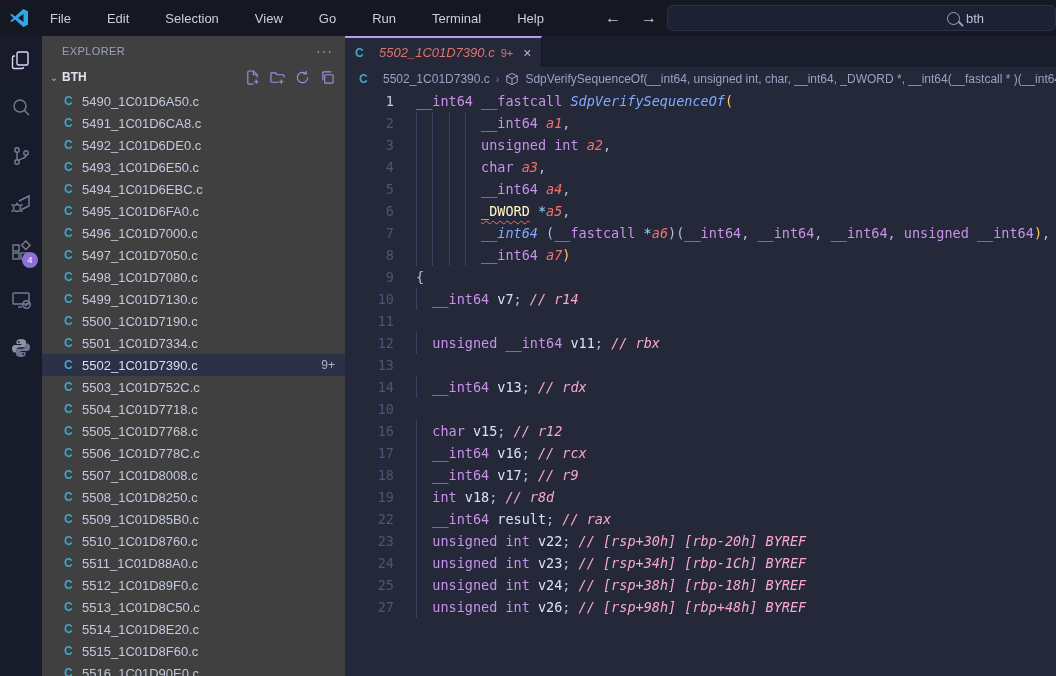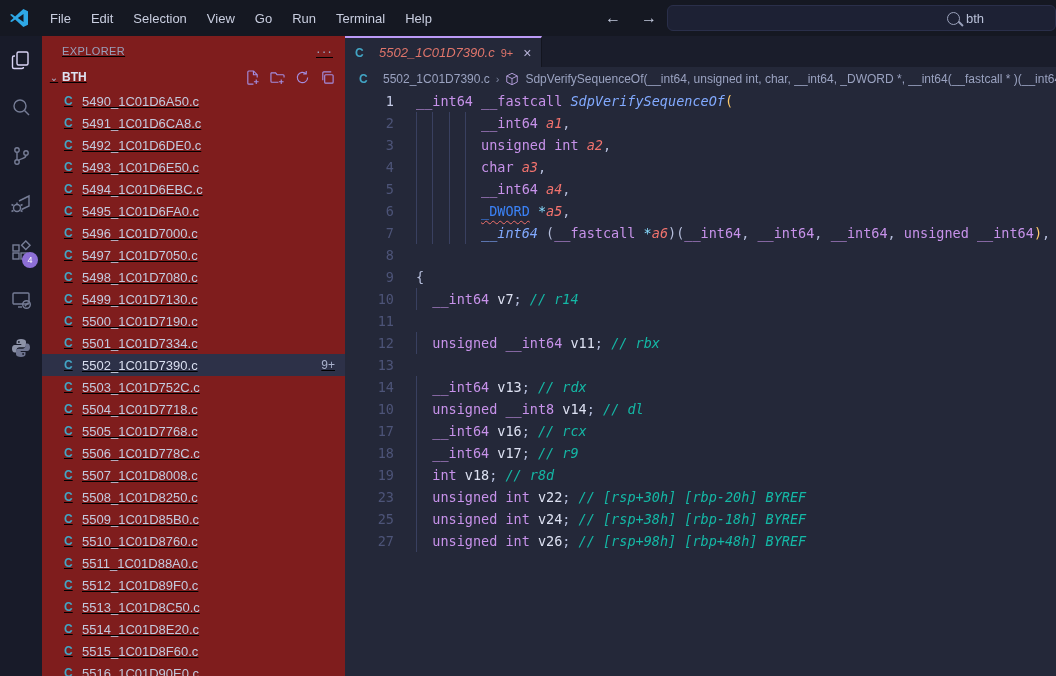--- a/index.html
+++ b/index.html
@@ -4,21 +4,21 @@
 <style>
   * { margin:0; padding:0; box-sizing:border-box; }
   html,body { width:1056px; height:676px; overflow:hidden; background:#14171f;
     font-family:"Liberation Sans", sans-serif; }
   .app { position:relative; width:1056px; height:676px; }
 
   
   .titlebar { position:absolute; left:0; top:0; width:1056px; height:36px;
     background:#151822; display:flex; align-items:center; }
   .vslogo { width:20px; height:20px; margin:0 12px 0 9px; flex:none; }
-  .menus { display:flex; align-items:center; gap:2px; }
+  .menus { display:flex; align-items:center; gap:18px; }
   .menu-item { color:#c9cee0; font-size:13px; padding:4px 9px; border-radius:5px; cursor:default; }
   .nav-arrows { position:absolute; left:605px; top:0; height:36px; display:flex; align-items:center; gap:20px; }
   .nav-arrows span { color:#c3c9dd; font-size:16px; }
   .searchbox { position:absolute; left:667px; top:5px; height:26px; right:0;
     background:#1d2134; border:1px solid #2a2f4a; border-radius:6px;
     display:flex; align-items:center; color:#b9c0d8; font-size:13px; }
   .searchbox .inner { position:absolute; left:279px; display:flex; align-items:center; gap:6px; }
   .mag { width:13px; height:13px; border:1.5px solid #9aa1bb; border-radius:50%; position:relative; display:inline-block; }
   .mag::after { content:""; position:absolute; width:6px; height:1.5px; background:#9aa1bb;
     transform:rotate(45deg); right:-5px; bottom:-1px; }
@@ -26,21 +26,21 @@
   
   .activitybar { position:absolute; left:0; top:36px; width:42px; height:640px; background:#181b29; }
   .act-item { width:42px; height:48px; display:flex; align-items:center; justify-content:center; position:relative; }
   .act-item svg { width:24px; height:24px; stroke:#767d96; fill:none; stroke-width:1.4; }
   .act-item.active svg { stroke:#d9d4f5; }
   .act-badge { position:absolute; right:4px; bottom:8px; min-width:16px; height:16px; border-radius:8px;
     background:#8d6fd6; color:#fff; font-size:9px; display:flex; align-items:center; justify-content:center; }
   .py svg { stroke:none; fill:#8d93a8; }
 
   
-  .sidebar { position:absolute; left:42px; top:36px; width:303px; height:640px; background:#7f1d1d; overflow:hidden;text-decoration:underline; }
+  .sidebar { position:absolute; left:42px; top:36px; width:303px; height:640px; background:#404040; overflow:hidden; }
   .sb-header { height:30px; display:flex; align-items:center; padding:0 12px 0 20px; }
   .sb-title { color:#9aa2bd; font-size:11px; letter-spacing:.4px; }
   .sb-more { margin-left:auto; color:#9aa2bd; font-size:14px; letter-spacing:1px; }
   .section-row { height:22px; display:flex; align-items:center; padding:0 10px 0 4px; }
   .chev { color:#aab1c9; font-size:10px; width:16px; text-align:center; }
   .section-name { color:#dde2f1; font-size:12px; font-weight:bold; }
   .section-actions { margin-left:auto; display:flex; gap:10px; }
   .section-actions svg { width:15px; height:15px; stroke:#a48de0; fill:none; stroke-width:1.2; }
   .file-list { margin-top:2px; }
   .file-row { height:22px; display:flex; align-items:center; padding-left:22px; padding-right:10px;
@@ -71,24 +71,24 @@
   .ln.cur { color:#c6cce8; }
   .lc { margin-left:22px; white-space:pre; }
   .ind { display:inline-block; vertical-align:top; height:22px;
     background-image:repeating-linear-gradient(to right,#394060 0,#394060 1px,transparent 1px,transparent 2ch); }
   .seg-k  { color:#c792ea; }
   .seg-t  { color:#82aaff; font-style:italic; }
   .seg-f  { color:#82aaff; font-style:italic; }
   .seg-p  { color:#f3736e; font-style:italic; }
   .seg-v  { color:#dde1f2; }
   .seg-d  { color:#b7bfdd; }
-  .seg-c  { color:#14b8a6; font-style:italic; }
+  .seg-c  { color:#f9a8d4; font-style:italic; }
   .seg-g  { color:#ffcb6b; }
   .seg-pt { color:#89ddff; }
-  .seg-s, .seg-sq { color:#3b82f6; text-decoration:underline; text-decoration-style:wavy;
+  .seg-s, .seg-sq { color:#fef9c3; text-decoration:underline; text-decoration-style:wavy;
     text-decoration-color:#f0706a; text-decoration-thickness:1px; text-underline-offset:4px; }
 </style>
 </head>
 <body>
 
 <div class="app">
 
   <div class="titlebar">
     <svg class="vslogo" viewBox="0 0 24 24">
       <path fill="#2ea8e6" d="M17.2 1.2 7.3 10.3 3.3 7.2 1.2 8.2 5.5 12 1.2 15.8l2.1 1 4-3.1 9.9 9.1 5.6-2.7V3.9L17.2 1.2zM17.4 7.1v9.8L10.6 12l6.8-4.9z"></path>
@@ -349,20 +349,21 @@
         <div class="line">
           <span class="ln">6</span>
           <span class="lc"><span class="ind" style="width: 8ch;"></span><span class="seg-s">_DWORD</span><span class="seg-d"> </span><span class="seg-pt">*</span><span class="seg-p">a5</span><span class="seg-d">,</span></span>
         </div>
         <div class="line">
           <span class="ln">7</span>
           <span class="lc"><span class="ind" style="width: 8ch;"></span><span class="seg-t">__int64</span><span class="seg-d"> (</span><span class="seg-k">__fastcall</span><span class="seg-d"> </span><span class="seg-pt">*</span><span class="seg-p">a6</span><span class="seg-d">)(</span><span class="seg-k">__int64</span><span class="seg-d">, </span><span class="seg-k">__int64</span><span class="seg-d">, </span><span class="seg-k">__int64</span><span class="seg-d">, </span><span class="seg-k">unsigned</span><span class="seg-d"> </span><span class="seg-k">__int64</span><span class="seg-g">)</span><span class="seg-d">,</span></span>
         </div>
         <div class="line">
           <span class="ln">8</span>
+          <span class="lc"><span class="ind" style="width: 8ch;"></span><span class="seg-k">__int64</span><span class="seg-d"> </span><span class="seg-p">a7</span><span class="seg-g">)</span></span>
         </div>
         <div class="line">
           <span class="ln">9</span>
           <span class="lc"><span class="seg-d">{</span></span>
         </div>
         <div class="line">
           <span class="ln">10</span>
           <span class="lc"><span class="ind" style="width: 2ch;"></span><span class="seg-k">__int64</span><span class="seg-d"> </span><span class="seg-v">v7</span><span class="seg-d">; </span><span class="seg-c">// r14</span></span>
         </div>
         <div class="line">
@@ -374,39 +375,50 @@
         </div>
         <div class="line">
           <span class="ln">13</span>
         </div>
         <div class="line">
           <span class="ln">14</span>
           <span class="lc"><span class="ind" style="width: 2ch;"></span><span class="seg-k">__int64</span><span class="seg-d"> </span><span class="seg-v">v13</span><span class="seg-d">; </span><span class="seg-c">// rdx</span></span>
         </div>
         <div class="line">
           <span class="ln">10</span>
-          <span class="lc"><span class="ind" style="width: 2ch;"></span><span class="seg-k">unsigned</span><span class="seg-d"> </span><span class="seg-k">__int8</span><span class="seg-d"> </span><span class="seg-v">v14</span><span class="seg-d">; </span><span class="seg-c">// dl</span></span>
+        </div>
+        <div class="line">
+          <span class="ln">16</span>
+          <span class="lc"><span class="ind" style="width: 2ch;"></span><span class="seg-k">char</span><span class="seg-d"> </span><span class="seg-v">v15</span><span class="seg-d">; </span><span class="seg-c">// r12</span></span>
         </div>
         <div class="line">
           <span class="ln">17</span>
           <span class="lc"><span class="ind" style="width: 2ch;"></span><span class="seg-k">__int64</span><span class="seg-d"> </span><span class="seg-v">v16</span><span class="seg-d">; </span><span class="seg-c">// rcx</span></span>
         </div>
         <div class="line">
           <span class="ln">18</span>
           <span class="lc"><span class="ind" style="width: 2ch;"></span><span class="seg-k">__int64</span><span class="seg-d"> </span><span class="seg-v">v17</span><span class="seg-d">; </span><span class="seg-c">// r9</span></span>
         </div>
         <div class="line">
           <span class="ln">19</span>
           <span class="lc"><span class="ind" style="width: 2ch;"></span><span class="seg-k">int</span><span class="seg-d"> </span><span class="seg-v">v18</span><span class="seg-d">; </span><span class="seg-c">// r8d</span></span>
         </div>
         <div class="line">
+          <span class="ln">22</span>
+          <span class="lc"><span class="ind" style="width: 2ch;"></span><span class="seg-k">__int64</span><span class="seg-d"> </span><span class="seg-v">result</span><span class="seg-d">; </span><span class="seg-c">// rax</span></span>
+        </div>
+        <div class="line">
           <span class="ln">23</span>
           <span class="lc"><span class="ind" style="width: 2ch;"></span><span class="seg-k">unsigned</span><span class="seg-d"> </span><span class="seg-k">int</span><span class="seg-d"> </span><span class="seg-v">v22</span><span class="seg-d">; </span><span class="seg-c">// [rsp+30h] [rbp-20h] BYREF</span></span>
         </div>
         <div class="line">
+          <span class="ln">24</span>
+          <span class="lc"><span class="ind" style="width: 2ch;"></span><span class="seg-k">unsigned</span><span class="seg-d"> </span><span class="seg-k">int</span><span class="seg-d"> </span><span class="seg-v">v23</span><span class="seg-d">; </span><span class="seg-c">// [rsp+34h] [rbp-1Ch] BYREF</span></span>
+        </div>
+        <div class="line">
           <span class="ln">25</span>
           <span class="lc"><span class="ind" style="width: 2ch;"></span><span class="seg-k">unsigned</span><span class="seg-d"> </span><span class="seg-k">int</span><span class="seg-d"> </span><span class="seg-v">v24</span><span class="seg-d">; </span><span class="seg-c">// [rsp+38h] [rbp-18h] BYREF</span></span>
         </div>
         <div class="line">
           <span class="ln">27</span>
           <span class="lc"><span class="ind" style="width: 2ch;"></span><span class="seg-k">unsigned</span><span class="seg-d"> </span><span class="seg-k">int</span><span class="seg-d"> </span><span class="seg-v">v26</span><span class="seg-d">; </span><span class="seg-c">// [rsp+98h] [rbp+48h] BYREF</span></span>
         </div>
       </div>
   </div>
 

